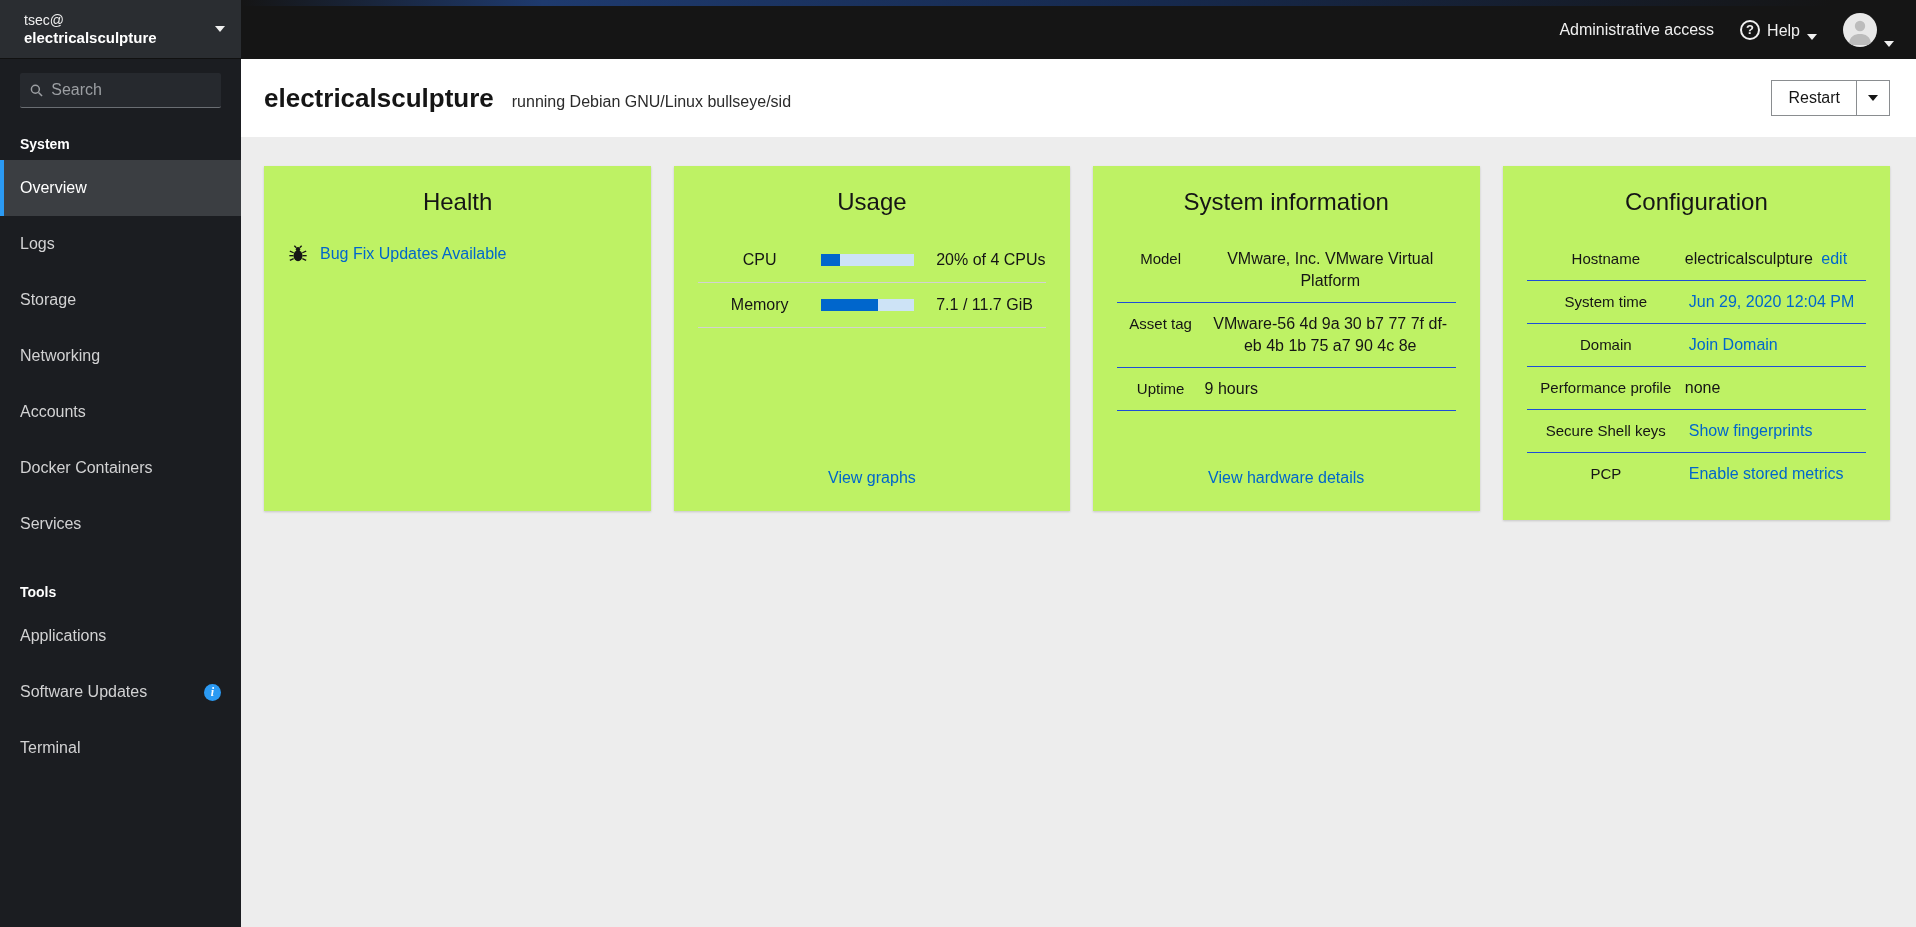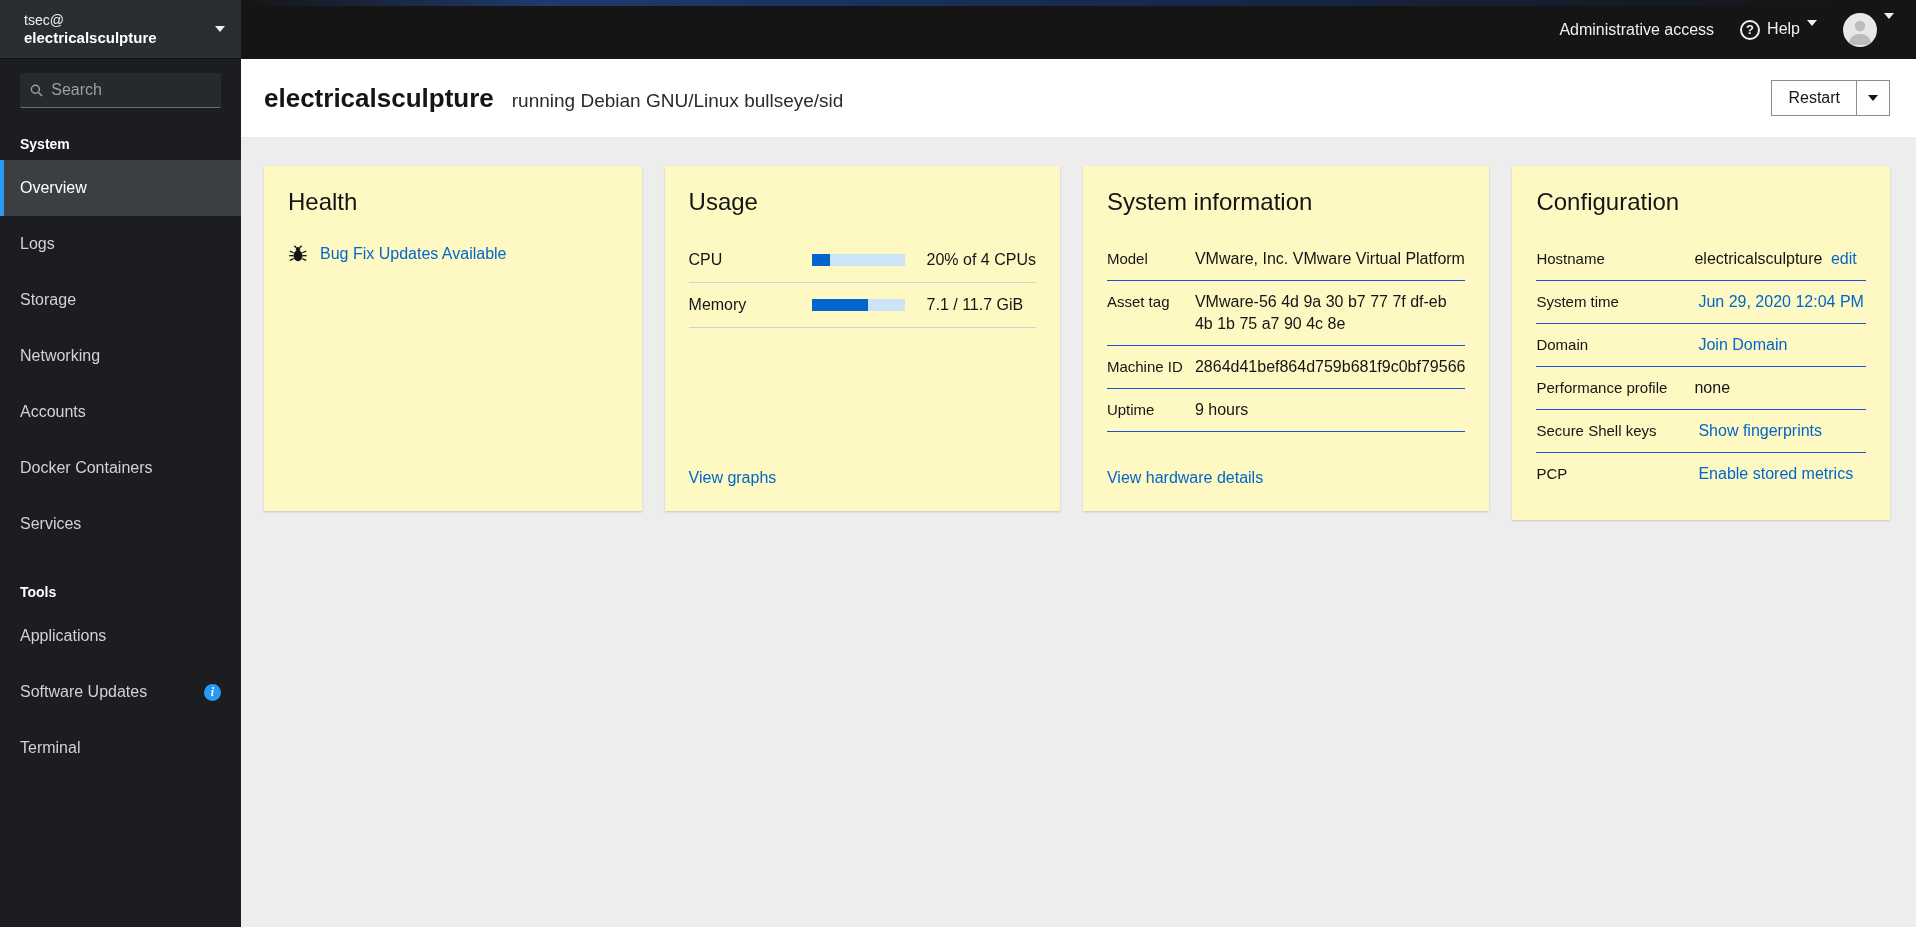--- a/index.html
+++ b/index.html
@@ -56,55 +56,55 @@
   
   .masthead {
     position:absolute; left:241px; top:0; right:0; height:59px; background:#151515;
     display:flex; align-items:center; justify-content:flex-end; gap:26px; padding:0 22px;
   }
   .masthead::before {
     content:""; position:absolute; left:0; top:0; right:0; height:6px;
     background:linear-gradient(90deg, rgba(20,40,90,0) 0%, #1e3a6e 18%, #16294d 55%, rgba(20,40,90,0) 95%);
     pointer-events:none;
   }
-  .masthead-item { color:#f0f0f0; font-size:16px; display:flex; align-items:flex-start; gap:7px; cursor:pointer; }
+  .masthead-item { color:#f0f0f0; font-size:16px; display:flex; align-items:flex-end; gap:7px; cursor:pointer; }
   .help-icon {
     width:20px; height:20px; border:2px solid #f0f0f0; border-radius:50%;
     display:flex; align-items:center; justify-content:center; font-size:13px; font-weight:bold; color:#f0f0f0;
   }
   .avatar {
     width:34px; height:34px; border-radius:50%; background:#e8e8e8; overflow:hidden;
     display:flex; align-items:flex-end; justify-content:center;
   }
   
   .content { position:absolute; left:241px; top:59px; right:0; bottom:0; background:#ededed; }
   .page-header {
     background:#fff; height:78px; display:flex; align-items:center; padding:0 26px 0 23px;
   }
   .title-group { display:flex; align-items:baseline; gap:18px; }
   .page-title { font-size:26px; font-weight:bold; color:#151515; }
-  .page-subtitle { font-size:19px; color:#2b2b2b; }
+  .page-subtitle { font-size:16px; color:#2b2b2b; }
   .restart-split { margin-left:auto; display:flex; border:1px solid #8a8d90; background:#fff; height:36px; }
   .restart-main {
     background:#fff; border:none; font-size:16px; color:#151515; padding:0 16px; cursor:pointer;
     font-family:"Liberation Sans", sans-serif;
   }
   .restart-toggle {
     background:#fff; border:none; border-left:1px solid #8a8d90; width:33px; cursor:pointer;
     display:flex; align-items:center; justify-content:center;
   }
   .restart-toggle .caret { border-top-color:#151515; }
   
   .cards {
     display:grid; grid-template-columns:repeat(4, 1fr); gap:23px;
     padding:29px 26px 0 23px; align-items:start;
   }
   .card {
-    background:#fef9c3; box-shadow:0 1px 2px rgba(3,3,3,0.16); min-height:345px;
-    padding:22px 24px 24px 24px; display:flex; flex-direction:column;
+    background:#bef264; box-shadow:0 1px 2px rgba(3,3,3,0.16); min-height:345px;
+    padding:22px 24px 24px 24px; display:flex; flex-direction:column;text-align:center;
   }
   .card.config { min-height:354px; }
   .card-title { font-size:24px; font-weight:400; color:#151515; margin-bottom:22px; }
   a.link { color:#0066cc; text-decoration:none; font-size:16px; cursor:pointer; }
   .card-footer { margin-top:auto; padding-top:16px; }
   
   .health-item { display:flex; align-items:center; gap:12px; margin-top:6px; }
   
   .usage-row {
     display:flex; align-items:center; padding:13px 0; border-bottom:1px solid #d2d2d2;
@@ -263,24 +263,20 @@
       <h2 class="card-title">System information</h2>
       <div class="def-row">
         <span class="def-label">Model</span>
         <span class="def-value">VMware, Inc. VMware Virtual Platform</span>
       </div>
       <div class="def-row">
         <span class="def-label">Asset tag</span>
         <span class="def-value">VMware-56 4d 9a 30 b7 77 7f df-eb 4b 1b 75 a7 90 4c 8e</span>
       </div>
       <div class="def-row">
-        <span class="def-label">Machine ID</span>
-        <span class="def-value">2864d41bef864d759b681f9c0bf79566</span>
-      </div>
-      <div class="def-row">
         <span class="def-label">Uptime</span>
         <span class="def-value">9 hours</span>
       </div>
       <div class="card-footer">
         <a class="link">View hardware details</a>
       </div>
     </section>
 
     <section class="card config config-table">
       <h2 class="card-title">Configuration</h2>

